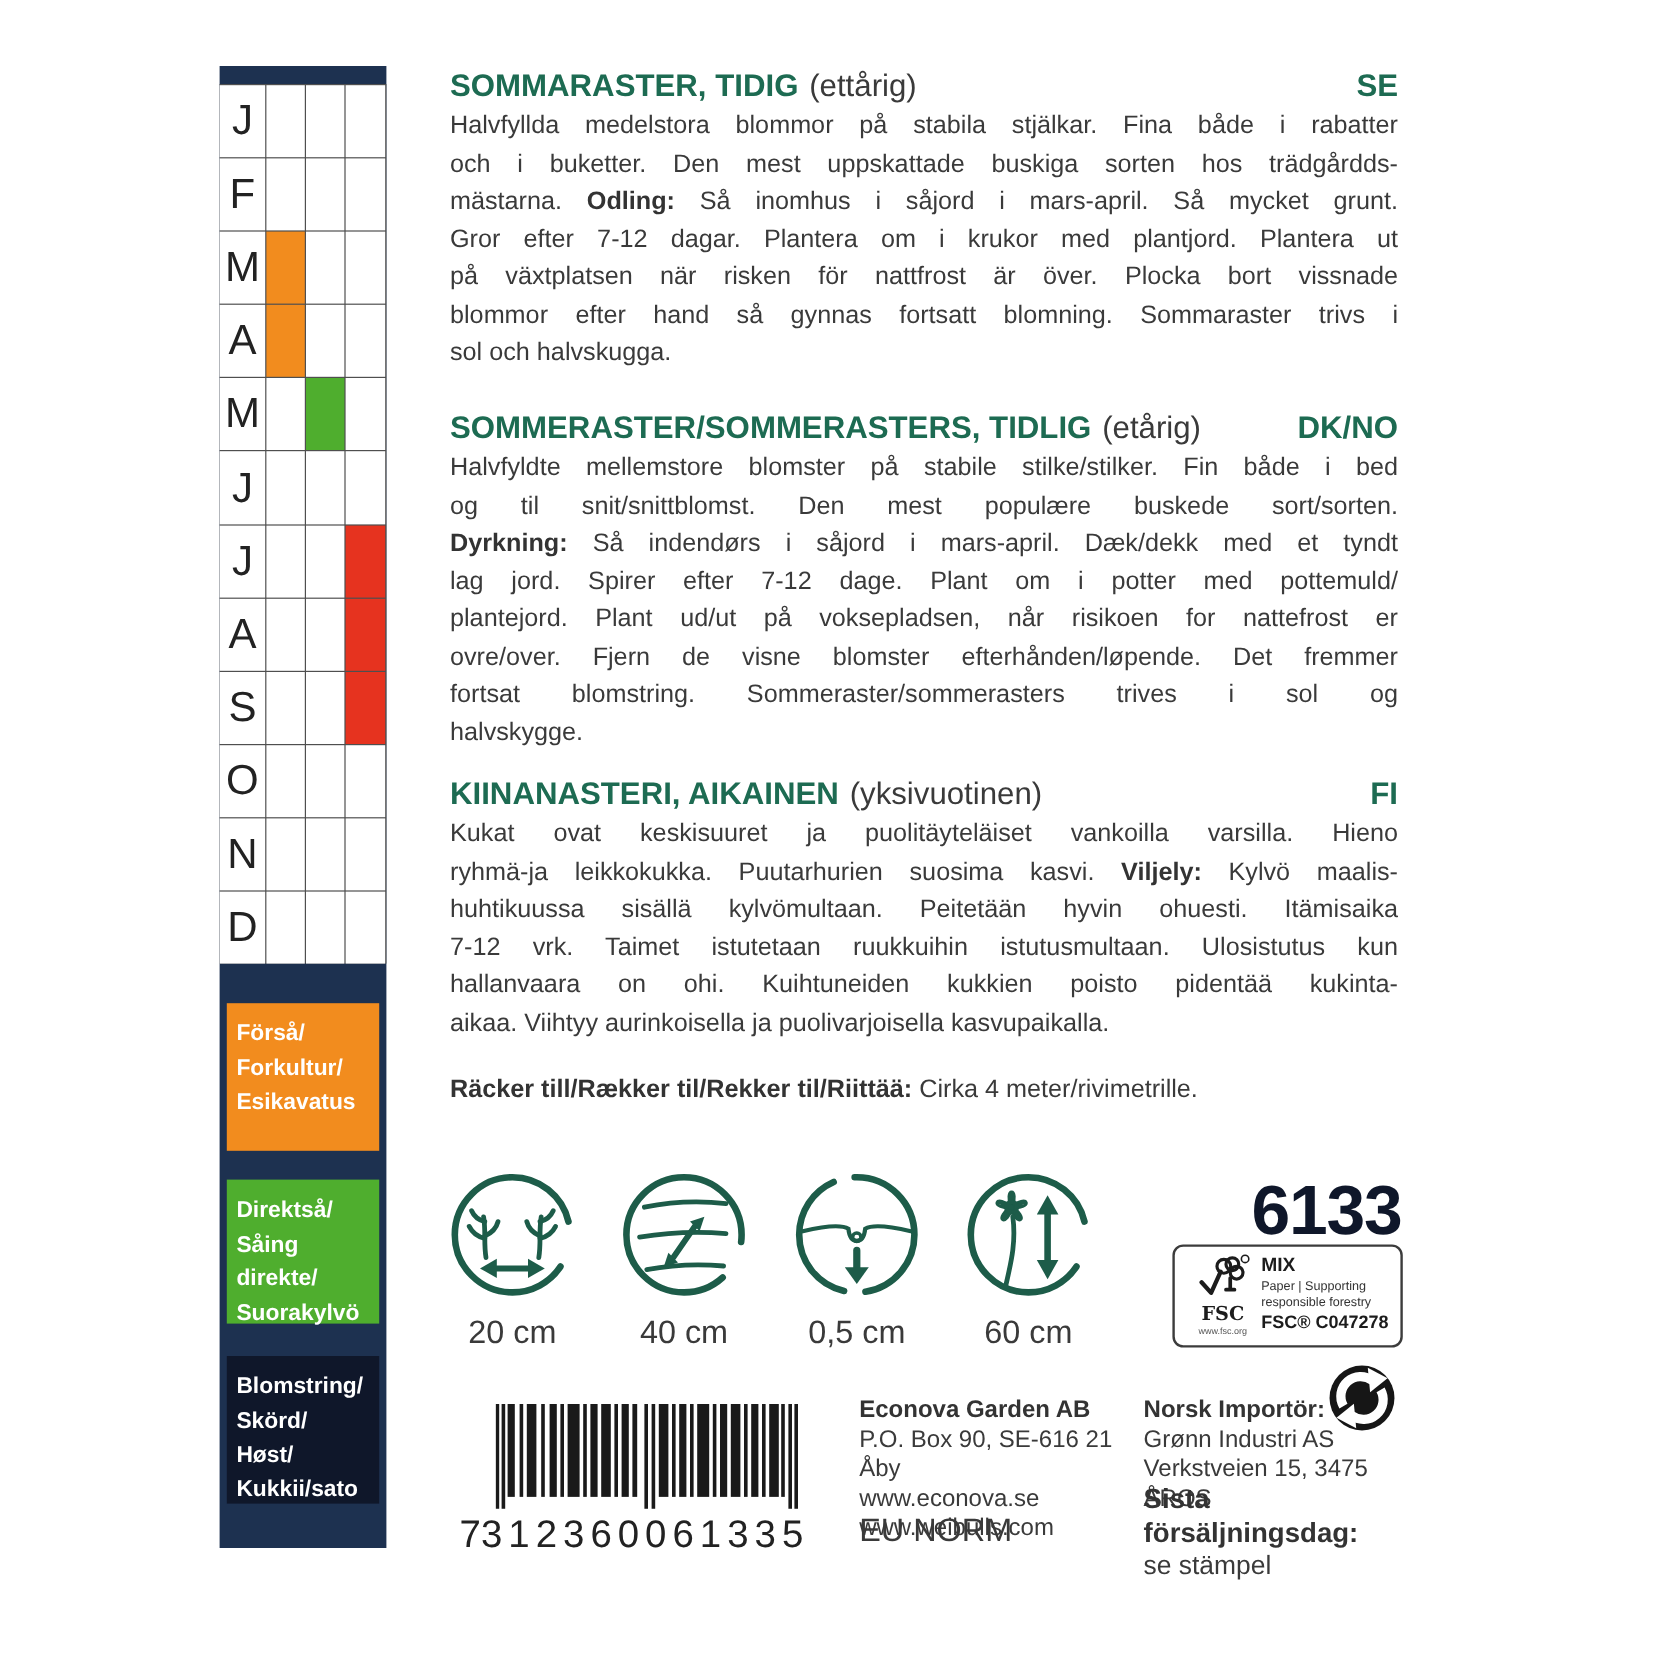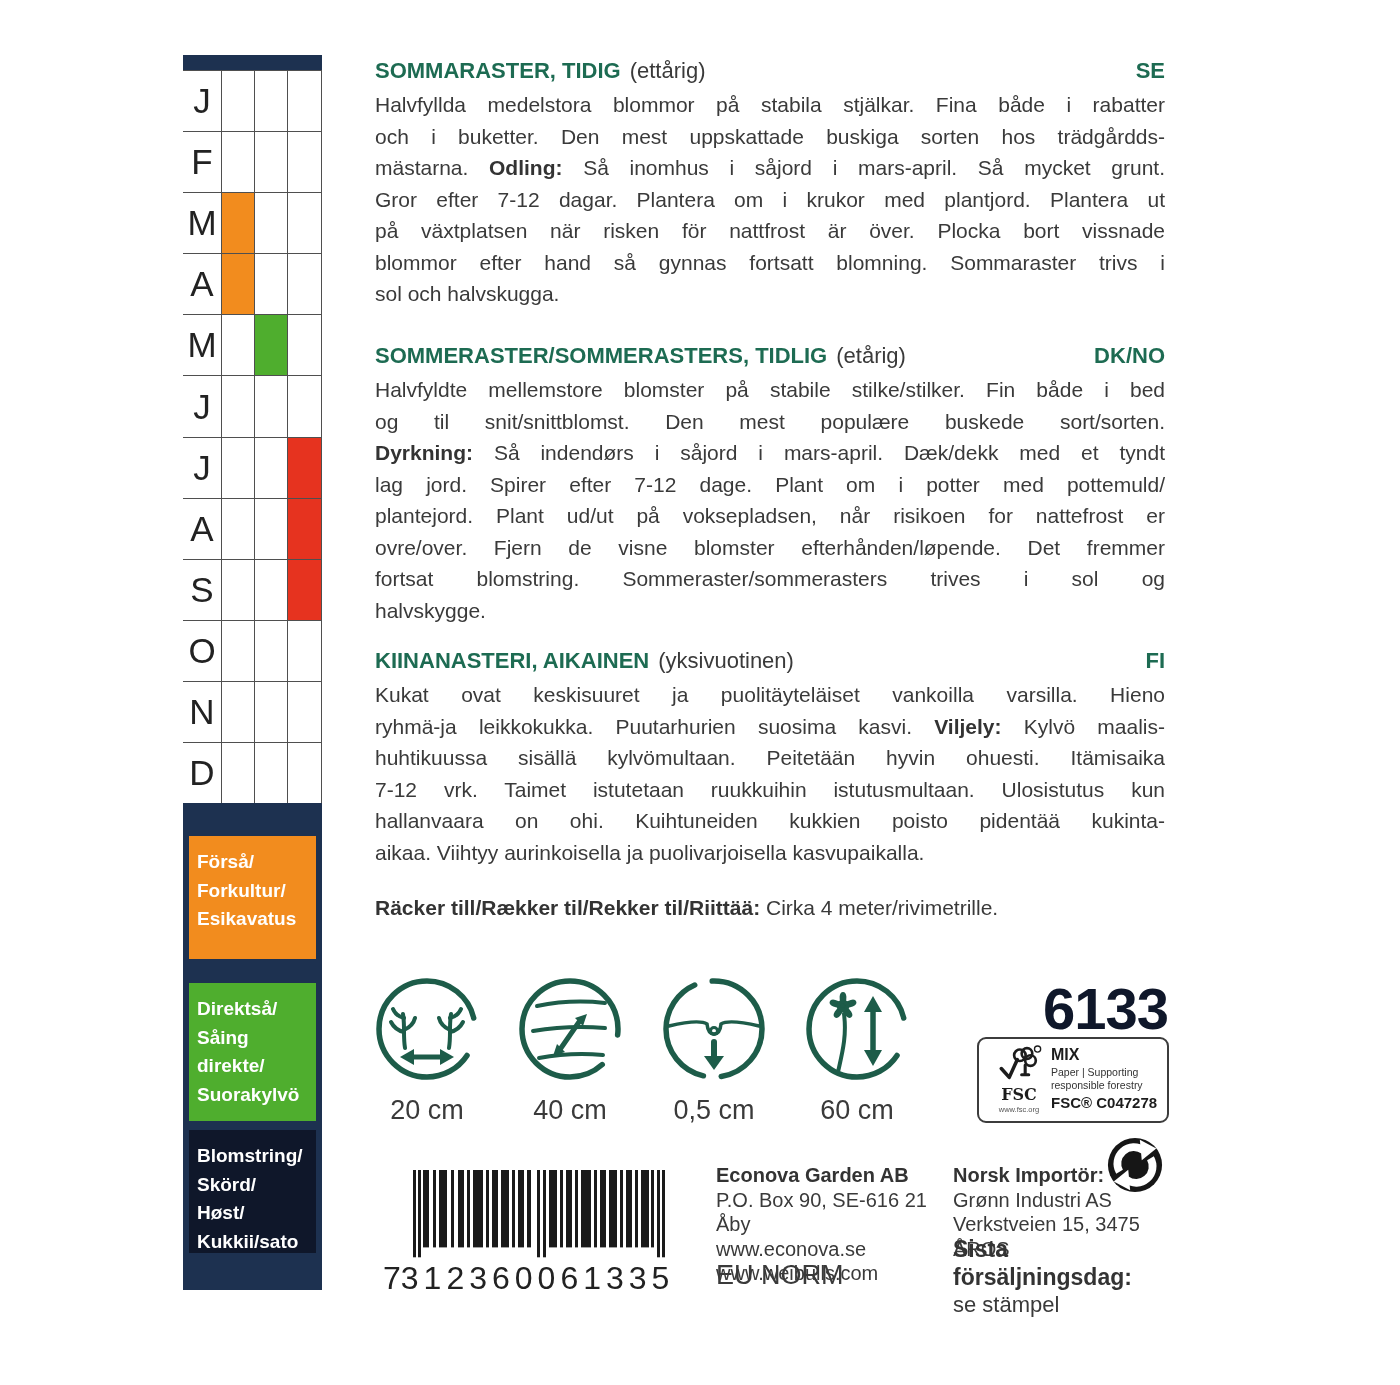--- a/index.html
+++ b/index.html
@@ -19,26 +19,26 @@
   .cal-cell { background:#ffffff; }
   .cal-month {
     font-size:35px; color:#222; display:flex; align-items:center; justify-content:center;
     font-weight:normal;
   }
   .legend-box {
     position:absolute; left:6px; width:127px; color:#fff; font-weight:bold;
     font-size:19px; line-height:1.5; padding:12px 8px; white-space:pre-line;
   }
   .legend-orange { top:781px; height:123px; background:#f28c1e; }
-  .legend-green  { top:928px; height:138px; background:#4fae2e; }
+  .legend-green  { top:928px; height:120px; background:#4fae2e; }
   .legend-red    { top:1075px; height:123px; background:#0f172a; }
 
   
   .section { position:absolute; left:375px; width:790px; }
-  .sec-head { display:flex; align-items:baseline; font-size:22px; line-height:32px; }
+  .sec-head { display:flex; align-items:baseline; font-size:26px; line-height:32px; }
   .sec-title { font-weight:bold; color:#1d6b52; }
   .sec-sub { margin-left:9px; color:#3a3a3a; }
   .sec-lang { margin-left:auto; font-weight:bold; color:#1d6b52; }
   .para { margin-top:2px; font-size:21px; color:#3a3a3a; }
   .jline { line-height:31.5px; text-align:justify; text-align-last:justify; white-space:nowrap; }
   .jline.jlast { text-align-last:left; }
   .jline b, .yield b { font-weight:bold; color:#333; }
   .yield { position:absolute; left:375px; top:893px; width:790px; font-size:21px; line-height:30px; color:#3a3a3a; }
 
   

